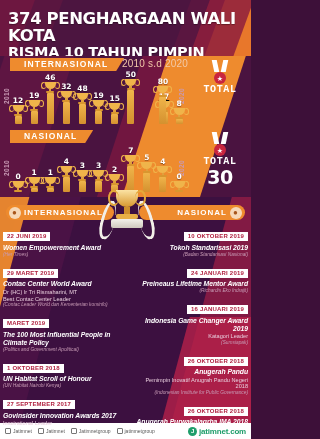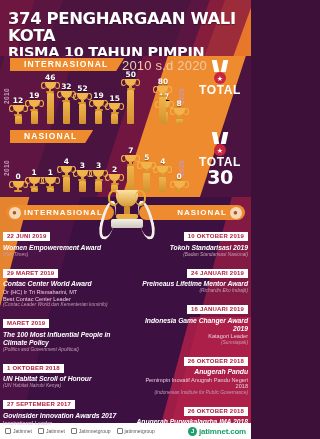--- a/index.html
+++ b/index.html
@@ -69,21 +69,21 @@
     position:absolute; height:13px; padding:0 8px 0 14px;
     background:#ee8b2e; color:#ffffff; font-size:8.5px; font-weight:bold;
     letter-spacing:1.1px; line-height:13px; z-index:6;
     clip-path: polygon(0 0, 100% 0, calc(100% - 8px) 100%, 0 100%);
     padding-right:16px;
   }
   .band-intl { left:10px; top:2px; }
   .band-nas  { left:10px; top:74px; }
 
   .range-label {
-    position:absolute; left:122px; top:2px; color:#f2c9a8; font-size:13px;
+    position:absolute; left:122px; top:2px; color:#f2c9a8; font-size:10px;
     letter-spacing:.2px; z-index:6;
   }
 
   .year-side {
     position:absolute; color:#c89ab5; font-size:6.5px; font-weight:bold;
     writing-mode:vertical-rl; transform:rotate(180deg); letter-spacing:.4px;
     z-index:6;
   }
 
   
@@ -126,22 +126,22 @@
   }
   .medal .ribbon-l { left:2px; transform:skewX(12deg); }
   .medal .ribbon-r { right:2px; transform:skewX(-12deg); }
   .medal .disc {
     position:absolute; bottom:0; left:3px; width:12px; height:12px;
     border-radius:50%; background:#c9253f;
     display:flex; align-items:center; justify-content:center;
   }
   .medal .star { color:#ffffff; font-size:7px; line-height:7px; }
   .total-label {
-    color:#ffffff; font-size:12px; font-weight:bold; letter-spacing:.6px;
-    line-height:10px; font-family:Liberation Sans, sans-serif;
+    color:#ffffff; font-size:10px; font-weight:bold; letter-spacing:.6px;
+    line-height:10px; font-family:Liberation Mono, monospace;
   }
   .total-num {
     color:#ffffff; font-size:21px; font-weight:bold; line-height:20px;
     letter-spacing:-0.5px; font-family:"DejaVu Sans", sans-serif;
   }
   .total-num.small { font-size:19px; }
 
   
   .lists {
     position:absolute; left:0; top:197px; width:251px; height:228px;
@@ -301,21 +301,21 @@
         <div class="bar-col" style="left: 48.3px; width: 16.1px;">
           <div class="bar-val">32</div>
           <div class="trophy">
             <div class="cup"></div>
             <div class="stem"></div>
             <div class="base"></div>
           </div>
           <div class="pedestal" style="height: 21.76px; width: 7px;"></div>
         </div>
         <div class="bar-col" style="left: 64.4px; width: 16.1px;">
-          <div class="bar-val">52</div>
+          <div class="bar-val">48</div>
           <div class="trophy">
             <div class="cup"></div>
             <div class="stem"></div>
             <div class="base"></div>
           </div>
           <div class="pedestal" style="height: 19.72px; width: 7px;"></div>
         </div>
         <div class="bar-col" style="left: 80.5px; width: 16.1px;">
           <div class="bar-val">19</div>
           <div class="trophy">

